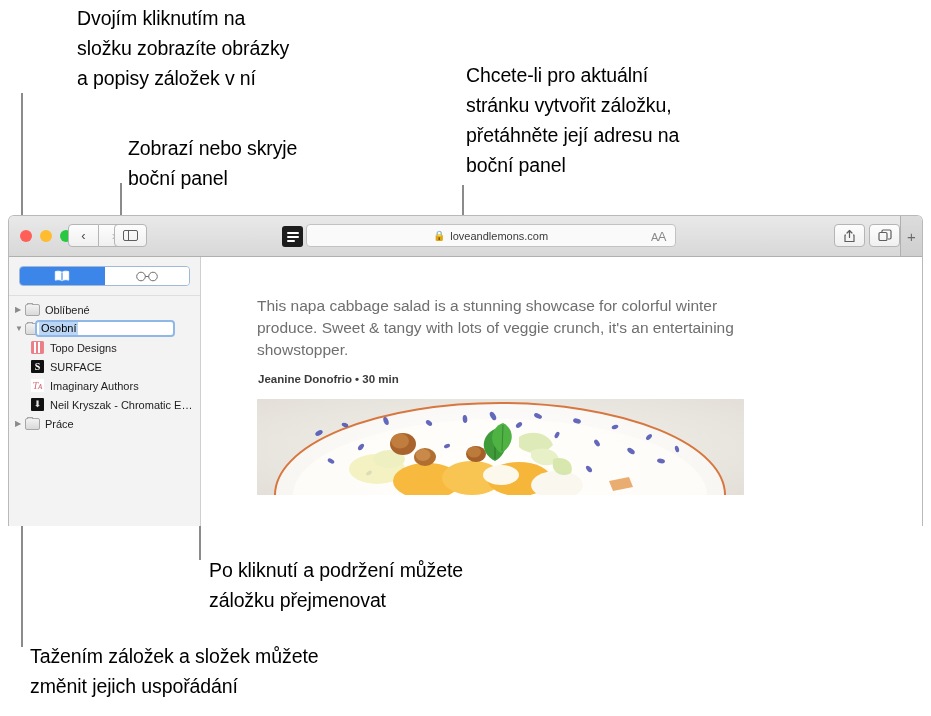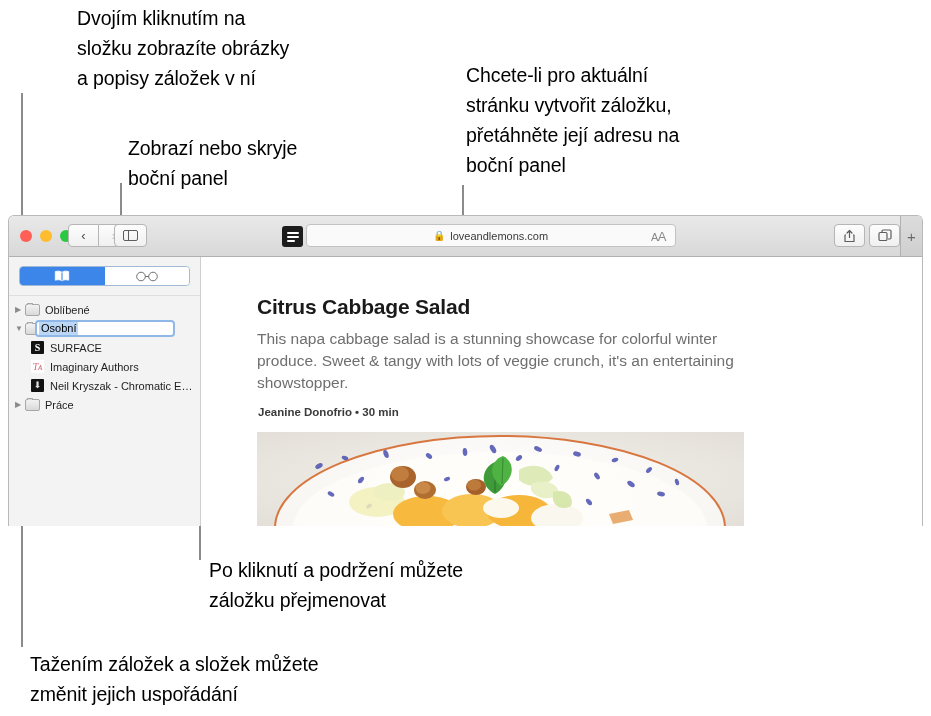--- a/index.html
+++ b/index.html
@@ -339,21 +339,21 @@
 boční panel</div>
 
 <div class="callout" style="left:466px; top:60px;">Chcete-li pro aktuální
 stránku vytvořit záložku,
 přetáhněte její adresu na
 boční panel</div>
 
 <div class="callout" style="left:209px; top:555px;">Po kliknutí a podržení můžete
 záložku přejmenovat</div>
 
-<div class="callout" style="left:30px; top:641px;margin-top:8px;">Tažením záložek a složek můžete
+<div class="callout" style="left:30px; top:641px;">Tažením záložek a složek můžete
 změnit jejich uspořádání</div>
 
 <div class="leader leader-v" style="left:21px; top:93px; height:210px;"></div>
 
 <div class="leader leader-v" style="left:120px; top:183px; height:47px;"></div>
 
 <div class="leader leader-v" style="left:462px; top:185px; height:48px;"></div>
 
 <div class="leader leader-h" style="left:174px; top:314px; width:27px;"></div>
 <div class="leader leader-v" style="left:199px; top:314px; height:246px;"></div>
@@ -439,20 +439,24 @@
         <div class="row" id="rename-row">
           <span class="disc">▼</span>
           <span class="folder-ico"></span>
           <span id="rename-field">
             <span id="rename-text">Osobní</span>
           </span>
         </div>
 
 
 
+        <div class="row bm-row">
+          <span class="favicon fi-topo"></span>
+          <span>Topo Designs</span>
+        </div>
 
         <div class="row bm-row">
           <span class="favicon fi-surface">S</span>
           <span>SURFACE</span>
         </div>
 
         <div class="row bm-row">
           <span class="favicon fi-imaginary">Ƭᴀ</span>
           <span>Imaginary Authors</span>
         </div>
@@ -466,21 +470,20 @@
           <span class="disc">▶</span>
           <span class="folder-ico"></span>
           <span>Práce</span>
         </div>
 
       </div>
     </div>
 
     <div id="content">
       <div id="article">
-        <h1 id="article-title">Citrus Cabbage Salad</h1>
         <p id="article-desc">This napa cabbage salad is a stunning showcase for colorful winter produce. Sweet &amp; tangy with lots of veggie crunch, it's an entertaining showstopper.</p>
         <p id="article-byline">Jeanine Donofrio  •  30 min</p>
 
         <div id="article-image">
           <svg width="487" height="96" viewBox="0 0 487 96" preserveAspectRatio="none">
             <defs>
               <radialGradient id="marble" cx="50%" cy="50%" r="75%">
                 <stop offset="0%" stop-color="#f4f1ec"></stop>
                 <stop offset="100%" stop-color="#e2ded7"></stop>
               </radialGradient>

